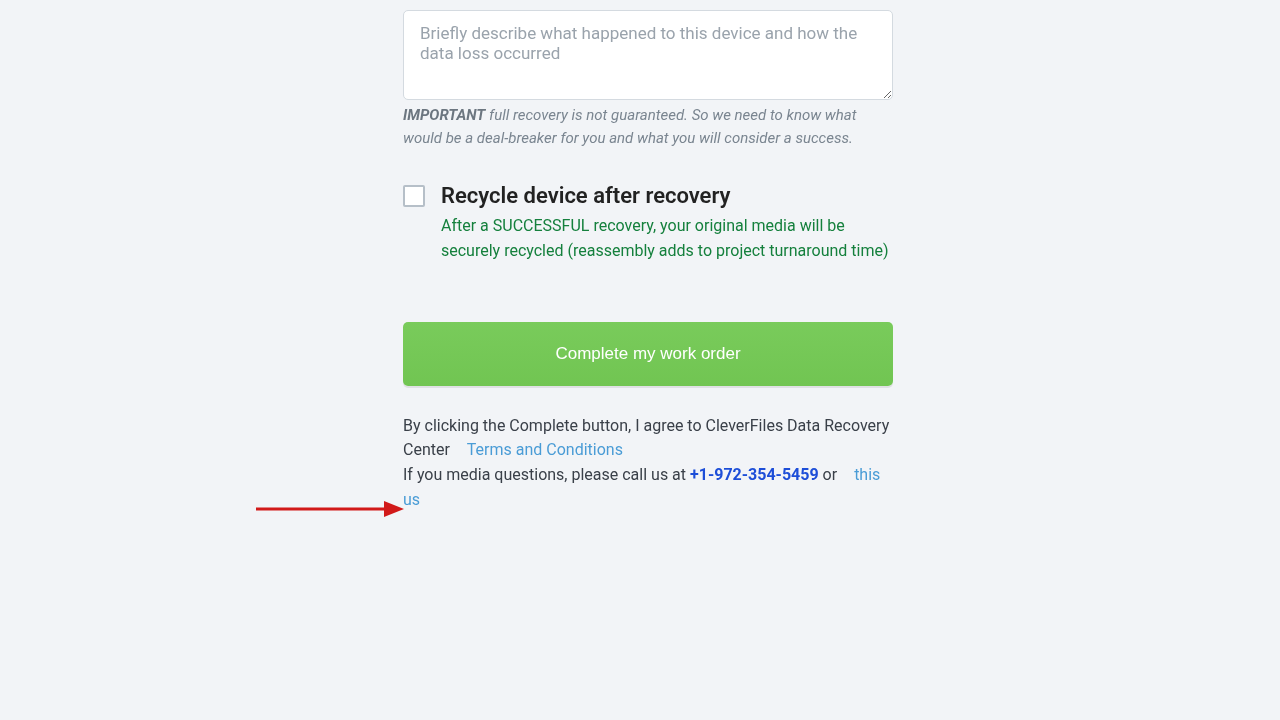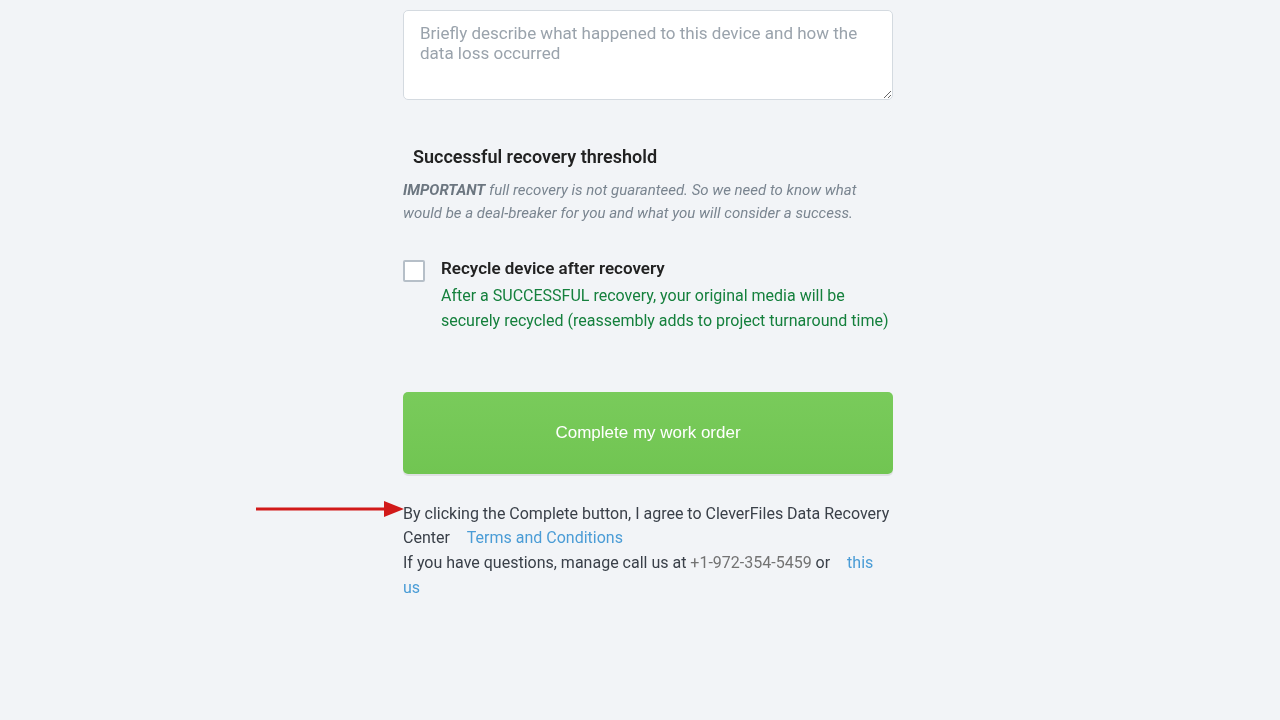--- a/index.html
+++ b/index.html
@@ -69,33 +69,33 @@
       border-radius: 2px;
       background: #fff;
       flex-shrink: 0;
       cursor: pointer;
       margin-top: 2px;
     }
     .checkbox-text {
       flex: 1;
     }
     .checkbox-label {
-      font-size: 17px;
+      font-size: 22px;
       font-weight: 600;
       color: #222;
       margin-bottom: 6px;
     }
     .checkbox-desc {
       font-size: 16px;
       color: #15803d;
       line-height: 1.55;
     }
     .submit-button {
       width: 100%;
-      padding: 31px;
+      padding: 22px;
       margin-top: 58px;
       background: linear-gradient(to bottom, #79cb5b, #71c552);
       border: none;
       border-radius: 5px;
       color: #fff;
       font-size: 17px;
       font-weight: 500;
       cursor: pointer;
       box-shadow: 0 2px 0 rgba(0,0,0,0.08);
     }
@@ -104,59 +104,58 @@
       font-size: 16px;
       color: #3a4049;
       line-height: 1.55;
     }
     .agree-text a {
       color: #4a9cd6;
       text-decoration: none;
       margin-left: 13px;
     }
     .agree-text .phone {
-      font-weight: 400;
-      color: #737373;
+      font-weight: 700;
+      color: #1d4ed8;
     }
     .arrow-annotation {
       position: absolute;
       left: 256px;
       top: 498px;
       width: 148px;
       height: 22px;
       pointer-events: none;
     }
   </style>
 </head>
 <body>
 
 <div class="form-container">
 
   <textarea class="textarea-field" placeholder="Briefly describe what happened to this device and how the data loss occurred" style=""></textarea>
 
-  <h3 class="section-heading">Successful recovery threshold</h3>
 
   <p class="help-text">
     <span class="important">IMPORTANT</span><span> full recovery is not guaranteed. So we need to know what would be a deal-breaker for you and what you will consider a success.</span>
   </p>
 
 
   <div class="checkbox-group">
     <div class="checkbox-box"></div>
     <div class="checkbox-text">
       <div class="checkbox-label">Recycle device after recovery</div>
       <div class="checkbox-desc">After a SUCCESSFUL recovery, your original media will be securely recycled (reassembly adds to project turnaround time)</div>
     </div>
   </div>
 
   <button class="submit-button">Complete my work order</button>
 
   <p class="agree-text">
     <span>By clicking the Complete button, I agree to CleverFiles Data Recovery Center </span><a href="#">Terms and Conditions</a><br>
-    <span>If you have questions, manage call us at </span><span class="phone">+1-972-354-5459</span><span> or </span><a href="#">this us</a>
+    <span>If you media questions, please call us at </span><span class="phone">+1-972-354-5459</span><span> or </span><a href="#">this us</a>
   </p>
 
 </div>
 
 <svg class="arrow-annotation" viewBox="0 0 148 22">
   <line x1="0" y1="11" x2="132" y2="11" stroke="#d11919" stroke-width="3"></line>
   <polygon points="148,11 128,3 128,19" fill="#d11919"></polygon>
 </svg>
 
 </body></html>

